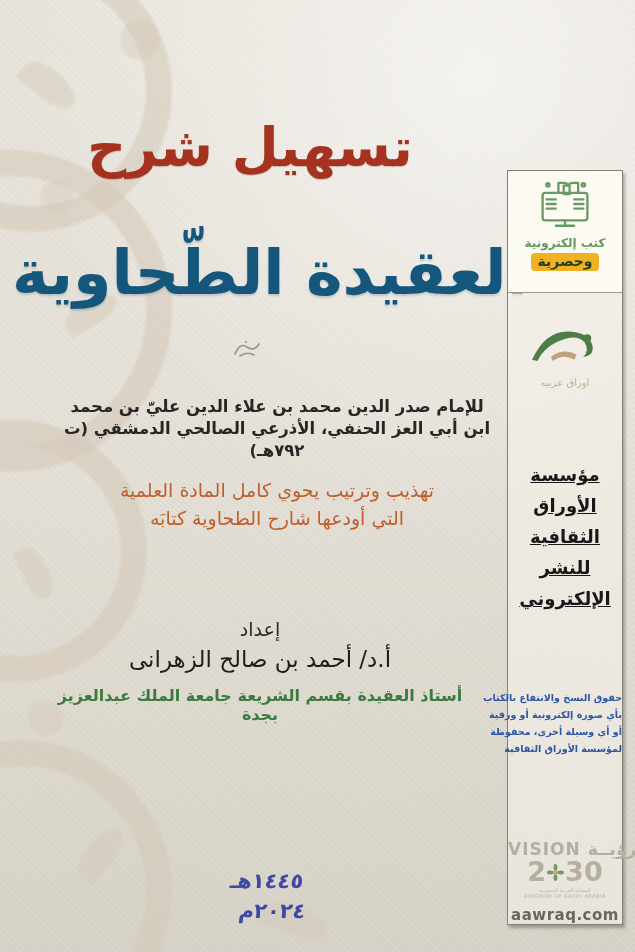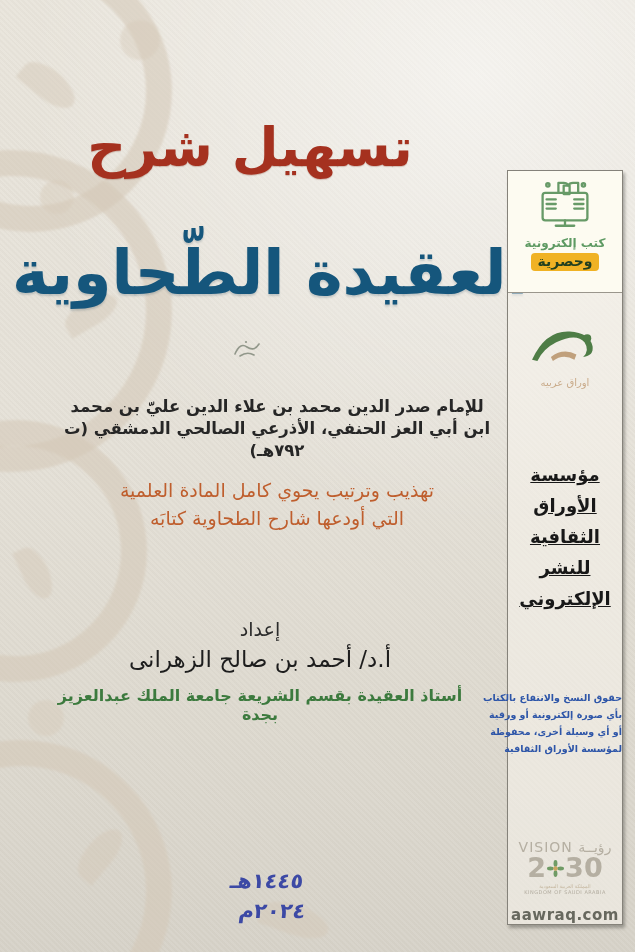--- a/index.html
+++ b/index.html
@@ -74,21 +74,21 @@
     font-size:18px;font-weight:bold;color:#181818;line-height:31px;text-decoration:underline;
   }
   .copyright{
     position:absolute;top:518px;left:0;right:0;text-align:center;
     font-size:9.5px;font-weight:bold;color:#2d55a8;line-height:17px;
   }
   .copyright div{white-space:nowrap;}
   .vision{
     position:absolute;top:668px;left:0;right:0;text-align:center;color:#b5afa2;
   }
-  .vision .row1{font-size:14px;letter-spacing:1px;direction:ltr;white-space:nowrap;}
+  .vision .row1{font-size:17px;letter-spacing:1px;direction:ltr;white-space:nowrap;font-weight:bold;}
   .vision .row2{font-size:27px;font-weight:bold;direction:ltr;line-height:26px;display:flex;align-items:center;justify-content:center;gap:1px;}
   .vision .row3{font-size:5px;color:#c4b69e;line-height:6px;margin-top:2px;}
   .vision .row3 .en{color:#b3ada0;letter-spacing:.5px;}
   .website{
     position:absolute;top:735px;left:0;right:0;text-align:center;
     font-size:15px;font-weight:bold;color:#67685e;letter-spacing:.5px;direction:ltr;
   }
 </style>
 </head>
 <body>

